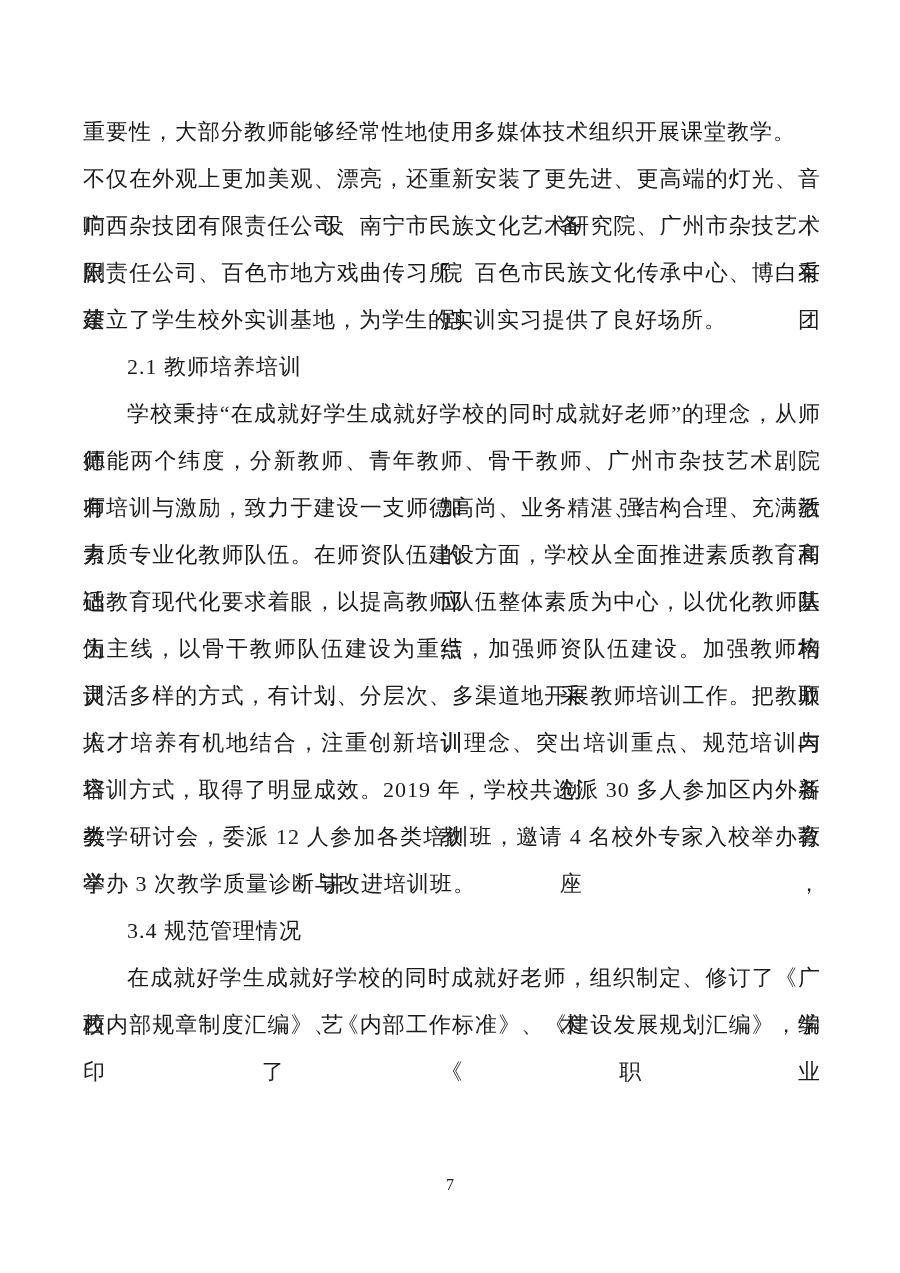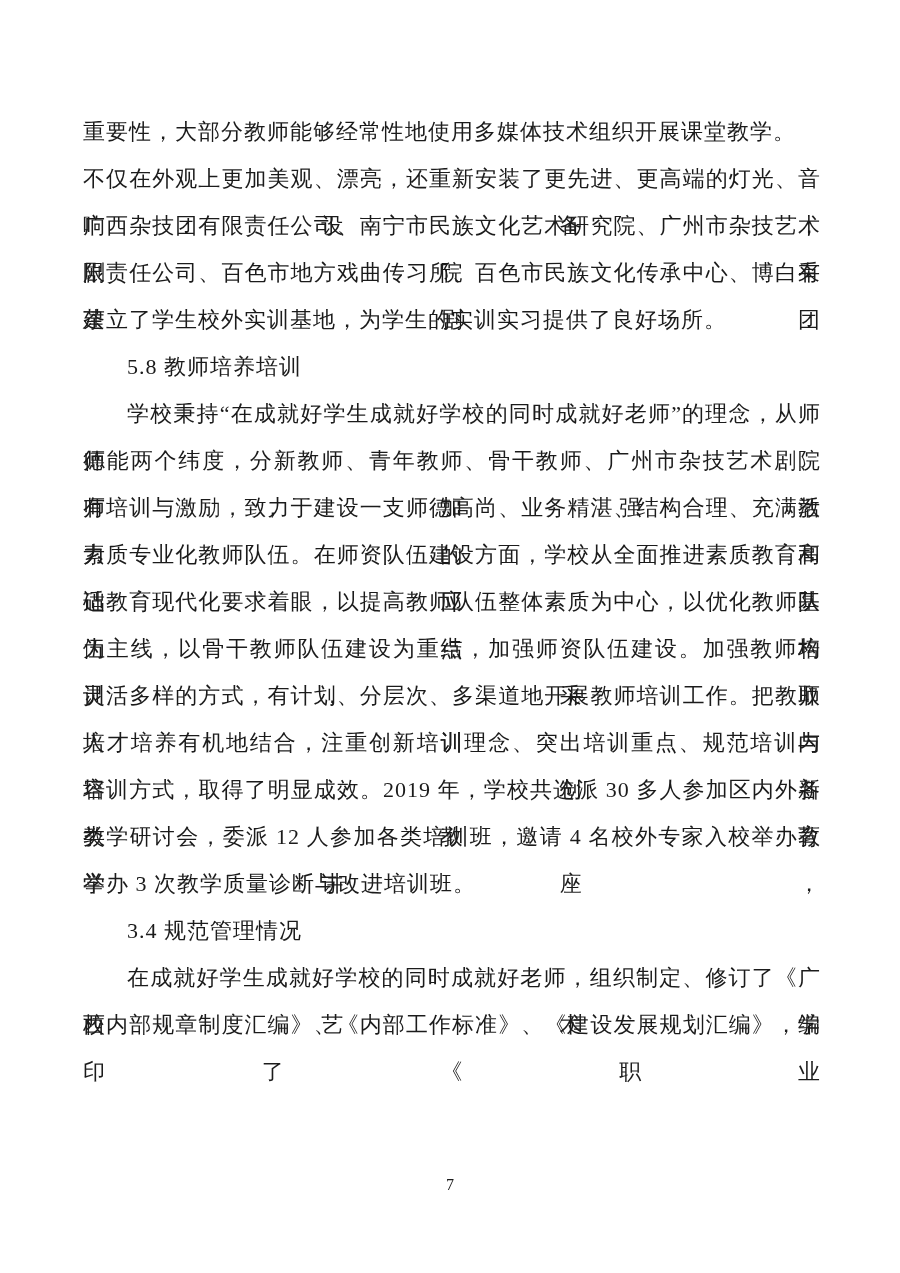--- a/index.html
+++ b/index.html
@@ -49,21 +49,21 @@
 </head>
 <body>
 
 <div class="page">
   <div class="content">
     <p>重要性，大部分教师能够经常性地使用多媒体技术组织开展课堂教学。</p>
     <p class="j">不仅在外观上更加美观、漂亮，还重新安装了更先进、更高端的灯光、音响设备，</p>
     <p class="j">广西杂技团有限责任公司、南宁市民族文化艺术研究院、广州市杂技艺术剧院有</p>
     <p class="j">限责任公司、百色市地方戏曲传习所、百色市民族文化传承中心、博白采茶剧团</p>
     <p>建立了学生校外实训基地，为学生的实训实习提供了良好场所。</p>
-    <p class="in">5.8 教师培养培训</p>
+    <p class="in">2.1 教师培养培训</p>
     <p class="j in">学校秉持“在成就好学生成就好学校的同时成就好老师”的理念，从师德、</p>
     <p class="j">师能两个纬度，分新教师、青年教师、骨干教师、广州市杂技艺术剧院有，加强教</p>
     <p class="j">师培训与激励，致力于建设一支师德高尚、业务精湛、结构合理、充满活力的高</p>
     <p class="j">素质专业化教师队伍。在师资队伍建设方面，学校从全面推进素质教育和适应基</p>
     <p class="j">础教育现代化要求着眼，以提高教师队伍整体素质为中心，以优化教师队伍结构</p>
     <p class="j">为主线，以骨干教师队伍建设为重点，加强师资队伍建设。加强教师培训，采取</p>
     <p class="j">灵活多样的方式，有计划、分层次、多渠道地开展教师培训工作。把教师培训与</p>
     <p class="j">人才培养有机地结合，注重创新培训理念、突出培训重点、规范培训内容、创新</p>
     <p class="j">培训方式，取得了明显成效。2019 年，学校共选派 30 多人参加区内外各类教育</p>
     <p class="j">教学研讨会，委派 12 人参加各类培训班，邀请 4 名校外专家入校举办教学讲座，</p>

